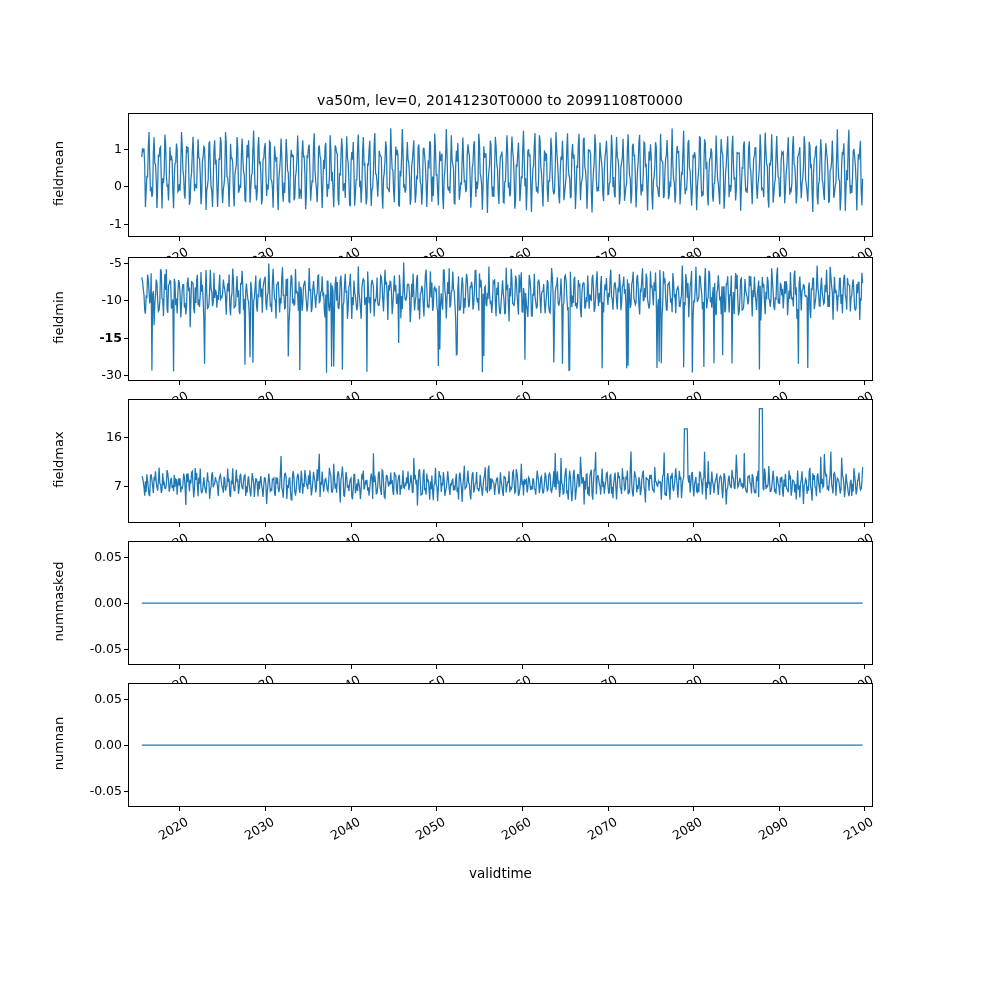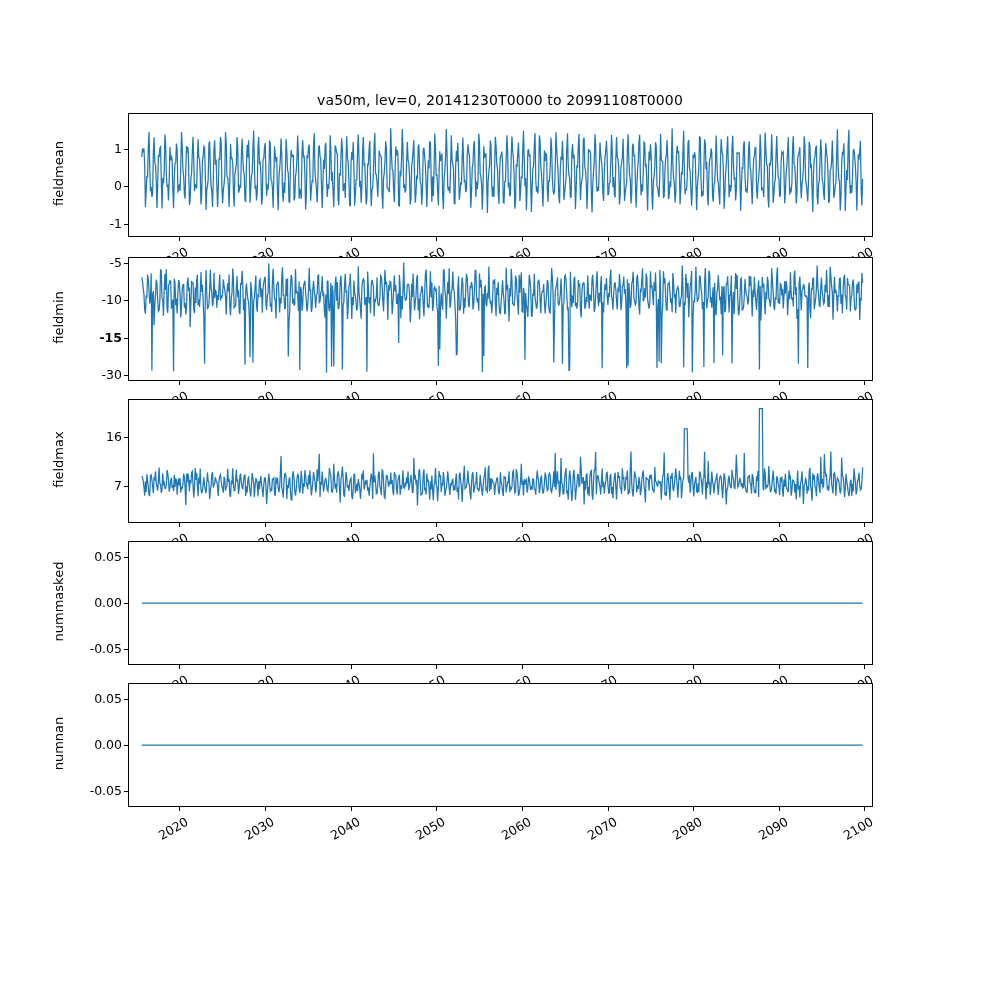--- a/index.html
+++ b/index.html
@@ -232,13 +232,14 @@
     <div class="xtickmark" style="left: 521.908px; top: 807px;"></div>
     <div class="xtick" style="width: 60px; left: 469.908px; top: 813px;">2060</div>
     <div class="xtickmark" style="left: 607.54px; top: 807px;"></div>
     <div class="xtick" style="width: 60px; left: 555.54px; top: 813px;">2070</div>
     <div class="xtickmark" style="left: 693.172px; top: 807px;"></div>
     <div class="xtick" style="width: 60px; left: 641.172px; top: 813px;">2080</div>
     <div class="xtickmark" style="left: 778.805px; top: 807px;"></div>
     <div class="xtick" style="width: 60px; left: 726.805px; top: 813px;">2090</div>
     <div class="xtickmark" style="left: 864.437px; top: 807px;"></div>
     <div class="xtick" style="width: 60px; left: 812.437px; top: 813px;">2100</div>
+    <div class="xlabel" style="left: 350.5px; top: 865px;">validtime</div>
   </div>
 
 </body></html>

